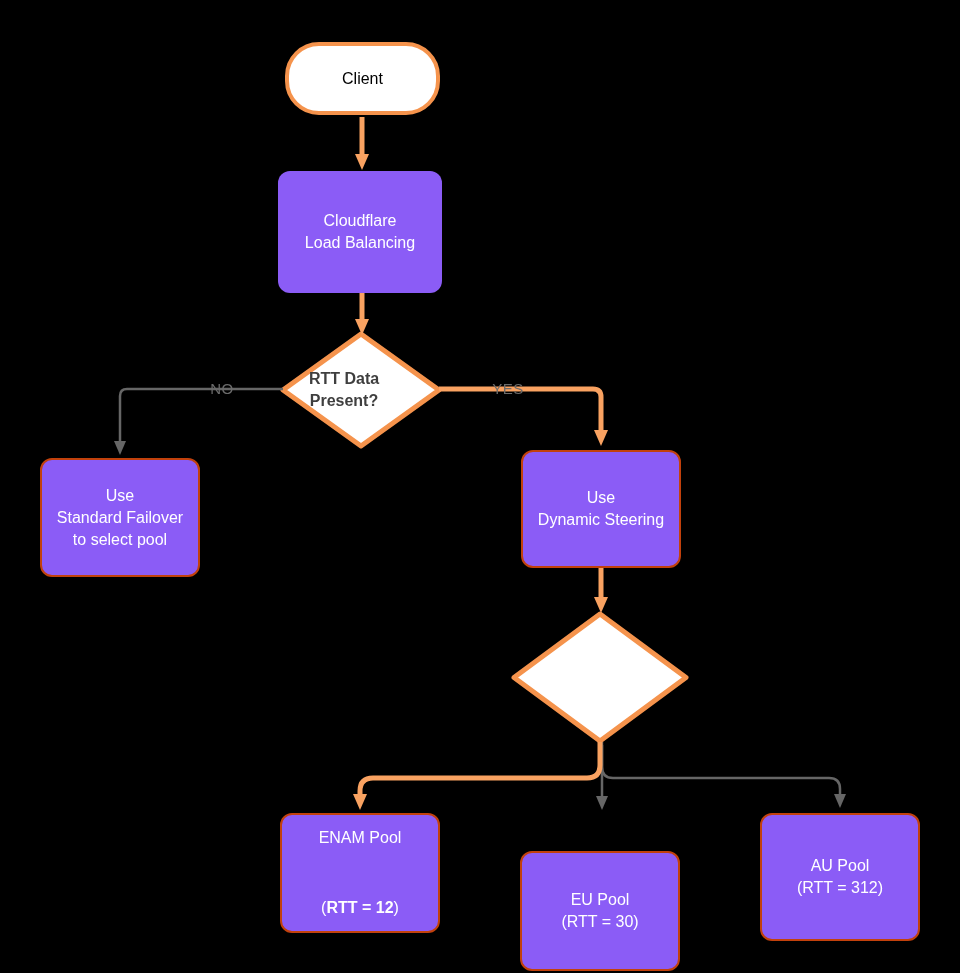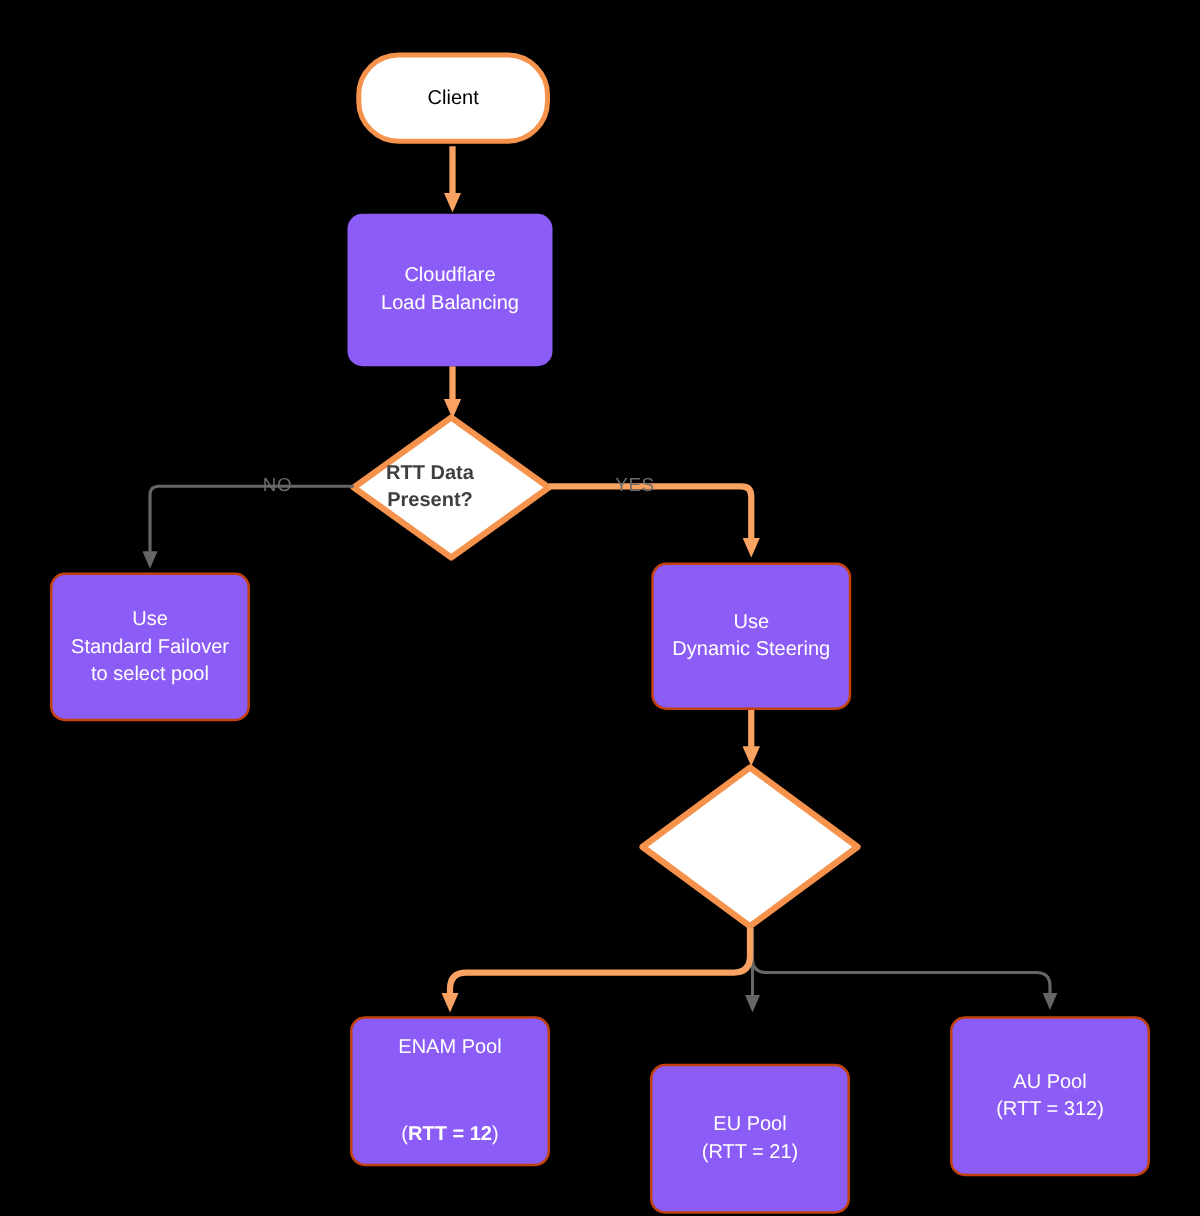--- a/index.html
+++ b/index.html
@@ -91,21 +91,21 @@
   </div>
 
 
   <div class="node process white-edge" style="left:280px;top:813px;width:160px;height:120px;flex-direction:column;gap:48px;">
     <div>ENAM Pool</div>
     <div class="pool-line2"><span>(</span><b>RTT = 12</b><span>)</span></div>
   </div>
 
   <div class="node process white-edge" style="left:520px;top:813px;width:160px;height:120px;flex-direction:column;margin-top:38px;">
     <div>EU Pool</div>
-    <div class="pool-line2">(RTT = 21)</div>
+    <div class="pool-line2">(RTT = 30)</div>
   </div>
 
   <div class="node process white-edge" style="left:760px;top:813px;width:160px;height:128px;flex-direction:column;">
     <div>AU Pool</div>
     <div class="pool-line2">(RTT = 312)</div>
   </div>
 
 </div>
 
 </body></html>

